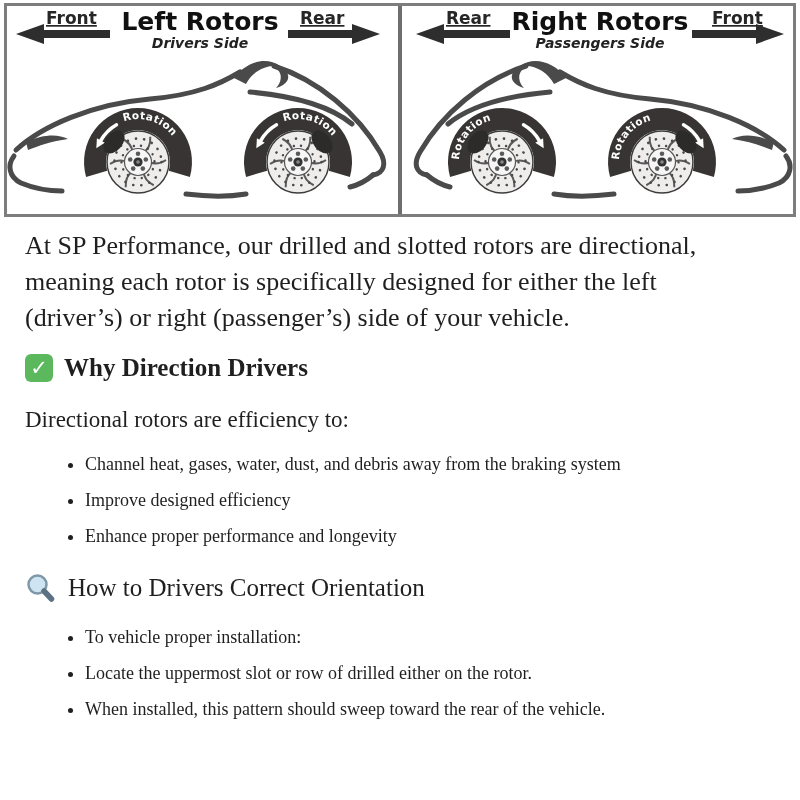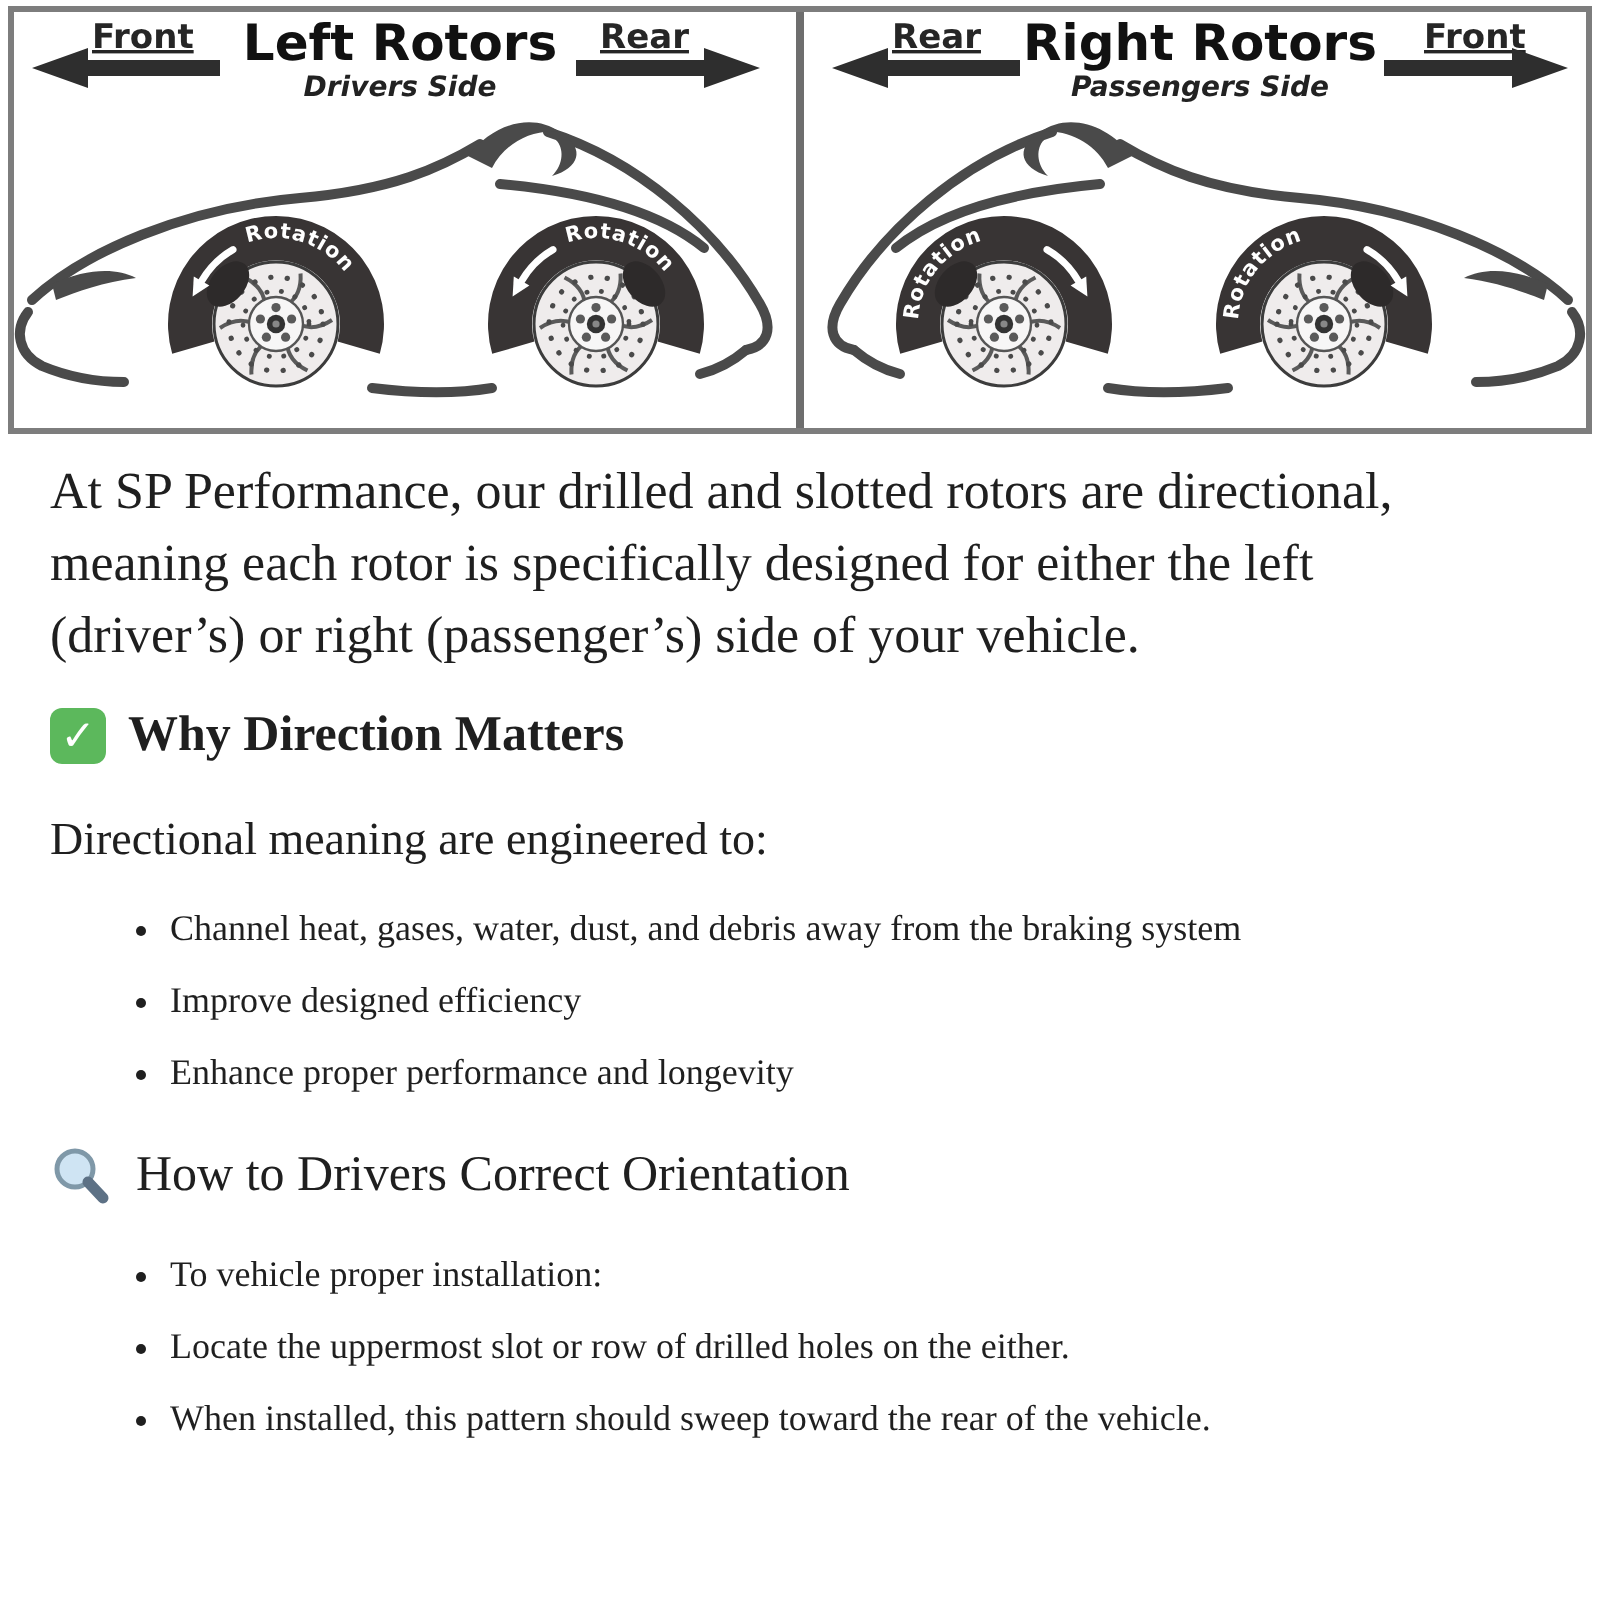--- a/index.html
+++ b/index.html
@@ -144,41 +144,41 @@
       <line x1="400" y1="6" x2="400" y2="214" stroke="#6e6e6e" stroke-width="4"></line>
     </svg>
   </div>
 
   <div class="content">
 
     <p class="intro">At SP Performance, our drilled and slotted rotors are directional, meaning each rotor is specifically designed for either the left (driver’s) or right (passenger’s) side of your vehicle.</p>
 
     <div class="h-row">
       <span class="check-icon">✓</span>
-      <h2 class="h1t">Why Direction Matters</h2>
+      <h2 class="h1t">Why Direction Drivers</h2>
     </div>
 
-    <p class="lead">Directional meaning are engineered to:</p>
+    <p class="lead">Directional rotors are efficiency to:</p>
 
     <ul>
       <li>Channel heat, gases, water, dust, and debris away from the braking system</li>
       <li>Improve designed efficiency</li>
       <li>Enhance proper performance and longevity</li>
     </ul>
 
     <div class="h-row h2row">
       <span class="mag-wrap">
         <svg viewBox="0 0 32 32" width="32" height="32">
           <circle cx="12.5" cy="12.5" r="9" fill="#cfe4f3" stroke="#7f98a8" stroke-width="2.5"></circle>
           <line x1="19" y1="19" x2="26.5" y2="27" stroke="#5d7185" stroke-width="5.5" stroke-linecap="round"></line>
         </svg>
       </span>
       <h2 class="h2t">How to Drivers Correct Orientation</h2>
     </div>
 
     <ul class="second">
       <li>To vehicle proper installation:</li>
-      <li>Locate the uppermost slot or row of drilled holes on the either.</li>
+      <li>Locate the uppermost slot or row of drilled either on the rotor.</li>
       <li>When installed, this pattern should sweep toward the rear of the vehicle.</li>
     </ul>
 
   </div>
 </div>
 
 </body></html>

